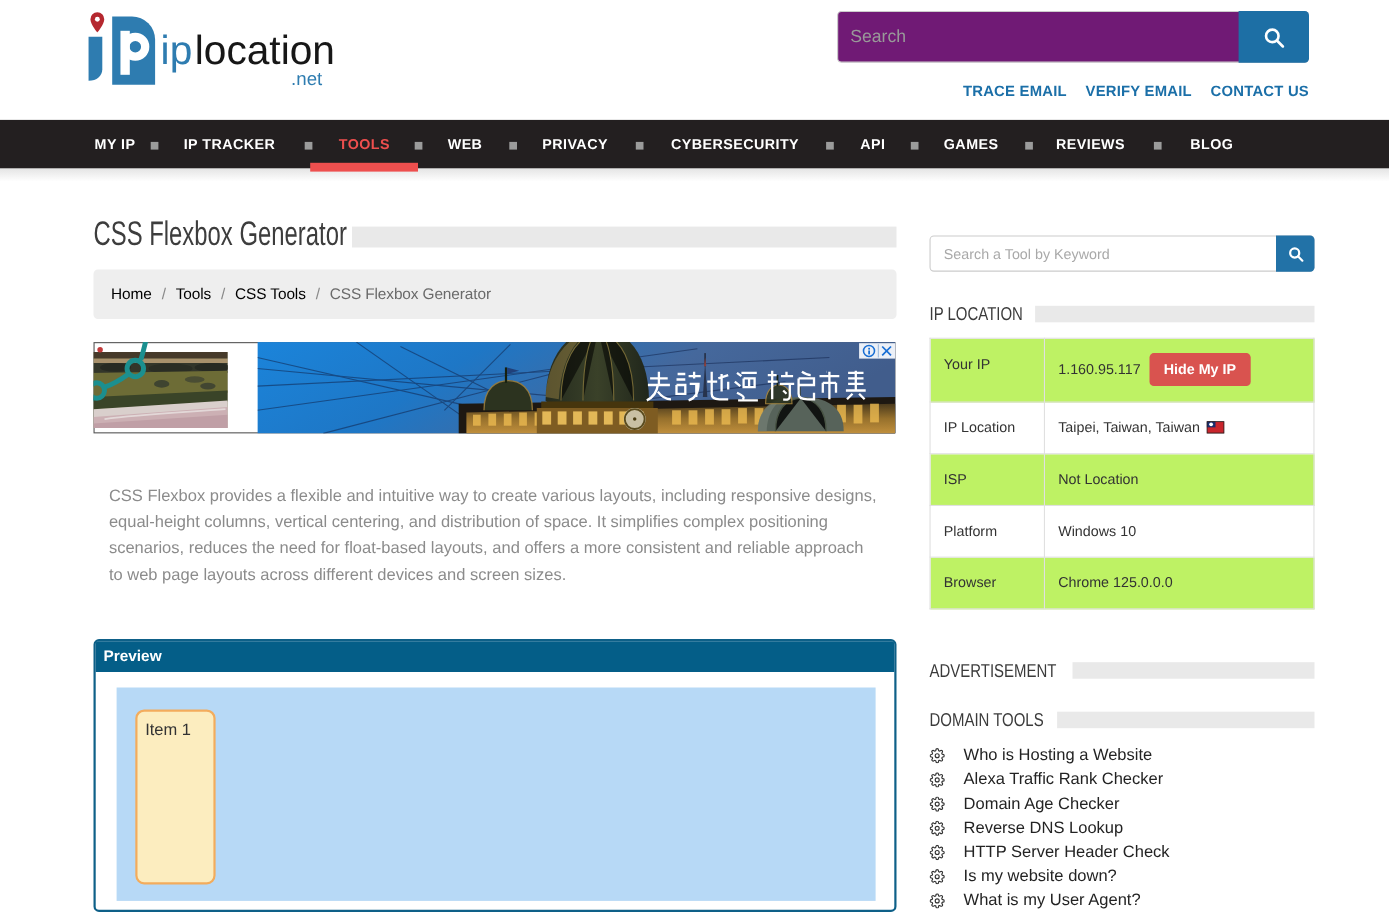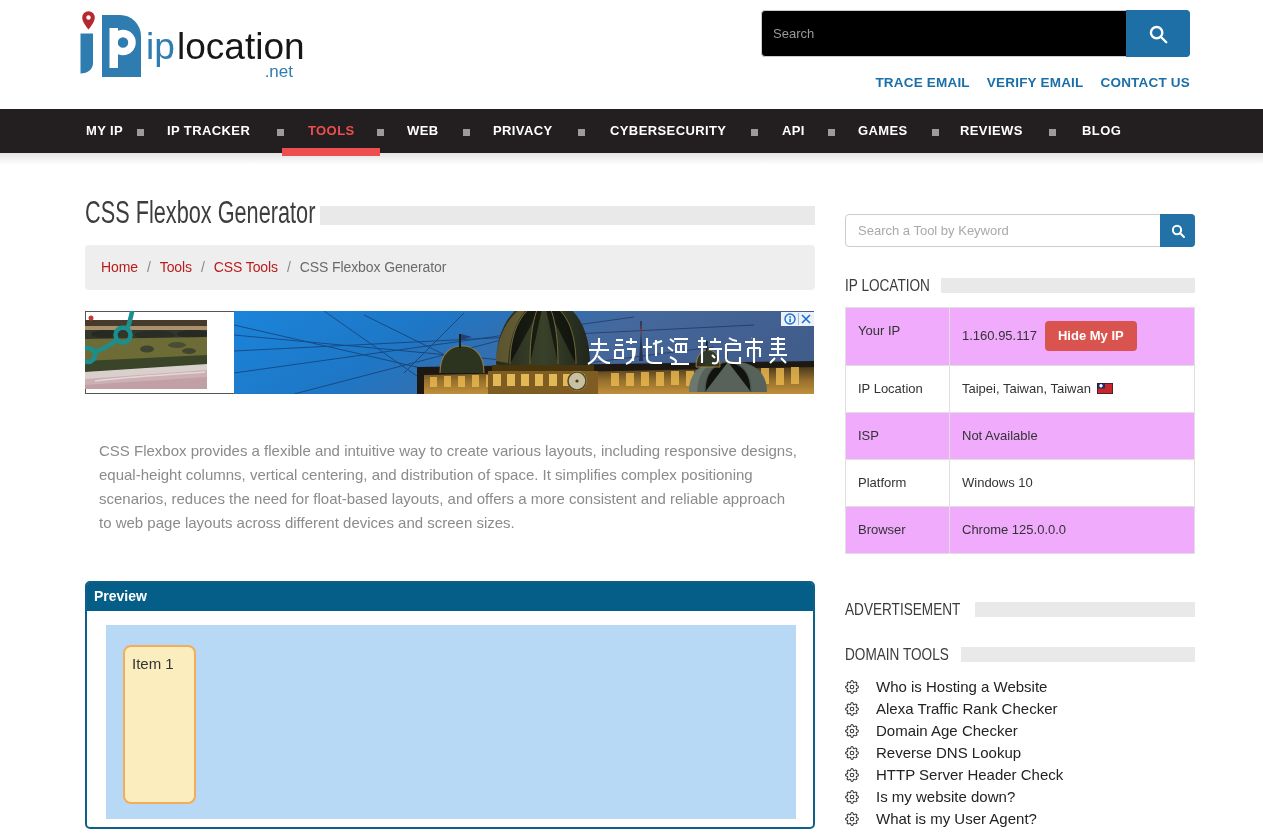--- a/index.html
+++ b/index.html
@@ -9,31 +9,31 @@
 
 
 #nav { position:absolute; left:0; top:109px; width:1263px; height:44px; background:#231f20; }
 #nav a { position:absolute; top:0; height:44px; line-height:44px; color:#fff; font-size:13px; font-weight:bold; letter-spacing:.4px; text-decoration:none; }
 #nav a.red { color:#ee4f4e; }
 #nav .sq { position:absolute; top:20px; width:7px; height:7px; background:#9b9b9b; }
 #tools-underline { position:absolute; left:282px; top:39px; width:98px; height:8px; background:#ee4f4e; }
 
 
 #hsearch { position:absolute; left:761px; top:10px; width:429px; height:47px; }
-#hsearch .inp { width:100%; height:100%; border:1px solid #ccc; border-radius:4px; background:#000000; line-height:45px; padding-left:11px; font-size:13px; color:#999; }
+#hsearch .inp { width:100%; height:100%; border:1px solid #ccc; border-radius:4px; background:#701a75; line-height:45px; padding-left:11px; font-size:16px; color:#999; }
 .sbtn { position:absolute; right:0; top:0; background:#1d6fa5; border-radius:0 4px 4px 0; display:flex; align-items:center; justify-content:center; }
 #hlinks { position:absolute; top:75px; left:0; width:1190px; text-align:right; font-size:13.5px; font-weight:bold; color:#1b6fa8; letter-spacing:.2px; }
 #hlinks span { margin-left:17px; }
 
 
 #h1row { position:absolute; left:85px; top:195px; width:730px; height:34px; }
 #h1row h1 { position:absolute; left:0; top:0; font-size:31px; font-weight:normal; color:#3d3d3d; transform:scaleX(.70); transform-origin:0 0; white-space:nowrap; letter-spacing:0; }
 #h1row .bar { position:absolute; left:235px; right:0; top:11px; height:19px; background:#e9e9e9; }
 #crumb { position:absolute; left:85px; top:245px; width:730px; height:45px; background:#eeeeee; border-radius:4px; font-size:14px; line-height:45px; padding-left:16px; color:#6a6a6a; letter-spacing:-0.1px; }
-#crumb a { color:#b91c1c; text-decoration:none; }
+#crumb a { color:#000000; text-decoration:none; }
 #crumb .sl { color:#888; margin:0 9px; }
 
 
 #ad { position:absolute; left:85px; top:311px; width:729px; height:83px; border:1px solid #555; background:#fff; }
 #ad .left { position:absolute; left:-1px; top:-1px; width:122px; height:83px; }
 #ad .banner { position:absolute; right:-1px; top:-1px; width:580px; height:83px; }
 
 
 #para { position:absolute; left:99px; top:439px; width:720px; font-size:15px; line-height:24px; color:#8b8b8b; letter-spacing:0px; }
 
@@ -46,21 +46,21 @@
 
 .shead { position:absolute; left:845px; height:20px; width:350px; }
 .shead .t { position:absolute; left:0; top:0; font-size:17px; color:#3b3b3b; transform:scaleX(.8); transform-origin:0 0; white-space:nowrap; }
 .shead .bar { position:absolute; top:2px; height:15px; right:0; background:#e9e9e9; }
 #ssearch { position:absolute; left:845px; top:214px; width:350px; height:33px;border-radius:11px; }
 #ssearch .inp { width:100%; height:100%; border:1px solid #ccc; border-radius:4px; background:#fff; line-height:31px; padding-left:12px; font-size:13px; color:#a9a9a9; }
 
 #iptable { position:absolute; left:845px; top:307px; width:350px; border-collapse:collapse; font-size:13px; color:#333; }
 #iptable td { border:1px solid #e0e0e0; padding:13px 12px 0; vertical-align:top; line-height:20px; }
 #iptable td.l { width:104px; }
-#iptable tr.g { background:#f0abfc; }
+#iptable tr.g { background:#bef264; }
 #iptable tr.r1 { height:58px; }
 #iptable tr { height:47px; }
 .redbtn { display:inline-block; background:#d9534f; color:#fff; font-weight:bold; font-size:13px; border-radius:4px; padding:8px 13px; margin-left:8px; line-height:14px; }
 .flag { display:inline-block; vertical-align:-1px; margin-left:6px; }
 
 #dtools { position:absolute; left:845px; top:676px; width:350px; font-size:15px; color:#232323; }
 #dtools .row { height:22px; line-height:22px; display:flex; align-items:center; }
 #dtools svg { margin-right:17px; flex:0 0 auto; }
 </style>
 </head>
@@ -313,21 +313,21 @@
           <td class="l">IP Location</td>
           <td>Taipei, Taiwan, Taiwan<svg class="flag" width="16" height="11">
               <rect width="16" height="11" fill="#c9252c"></rect>
               <rect width="8" height="5.5" fill="#1a2d6d"></rect>
               <circle cx="4" cy="2.75" r="1.7" fill="#fff"></circle>
               <rect width="16" height="11" fill="none" stroke="#222" stroke-width="1.4"></rect>
             </svg></td>
         </tr>
     <tr class="g">
           <td class="l">ISP</td>
-          <td>Not Available</td>
+          <td>Not Location</td>
         </tr>
     <tr>
           <td class="l">Platform</td>
           <td>Windows 10</td>
         </tr>
     <tr class="g">
           <td class="l">Browser</td>
           <td>Chrome 125.0.0.0</td>
         </tr>
   </tbody>

